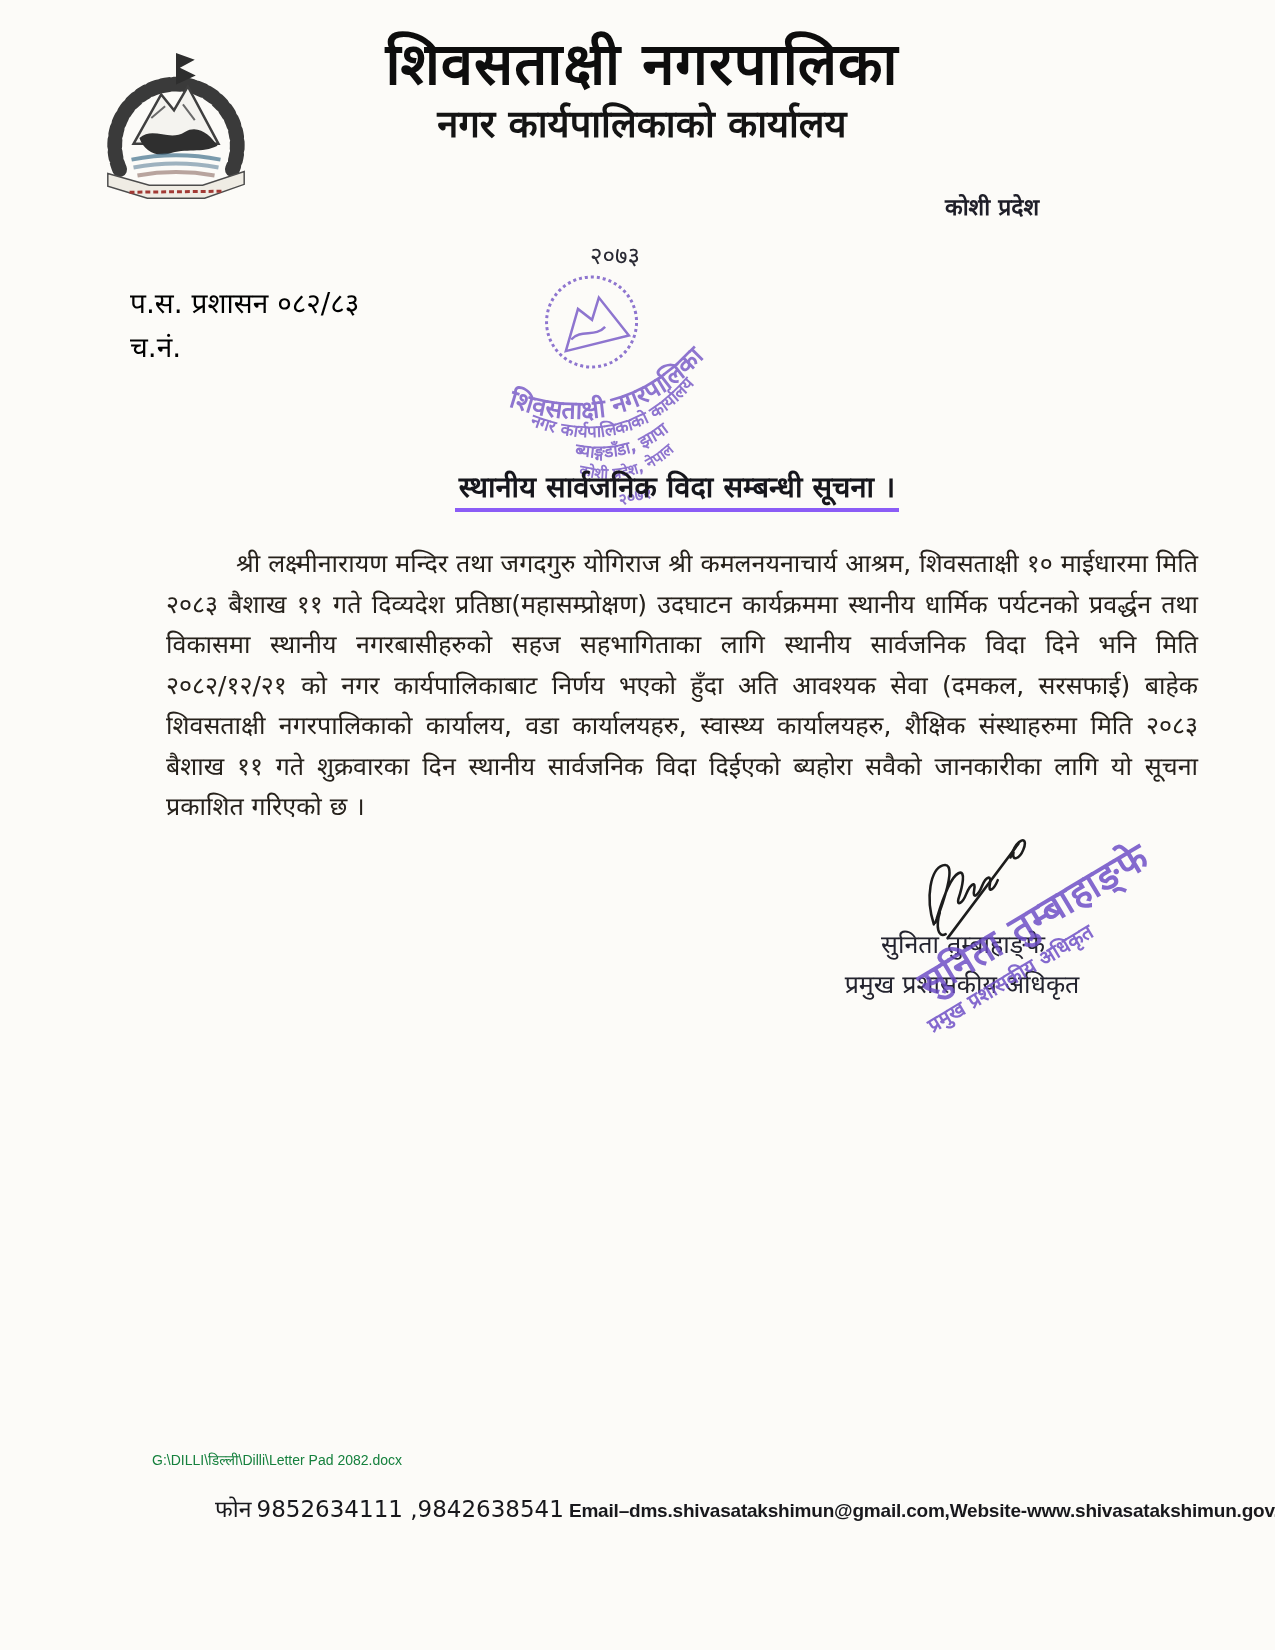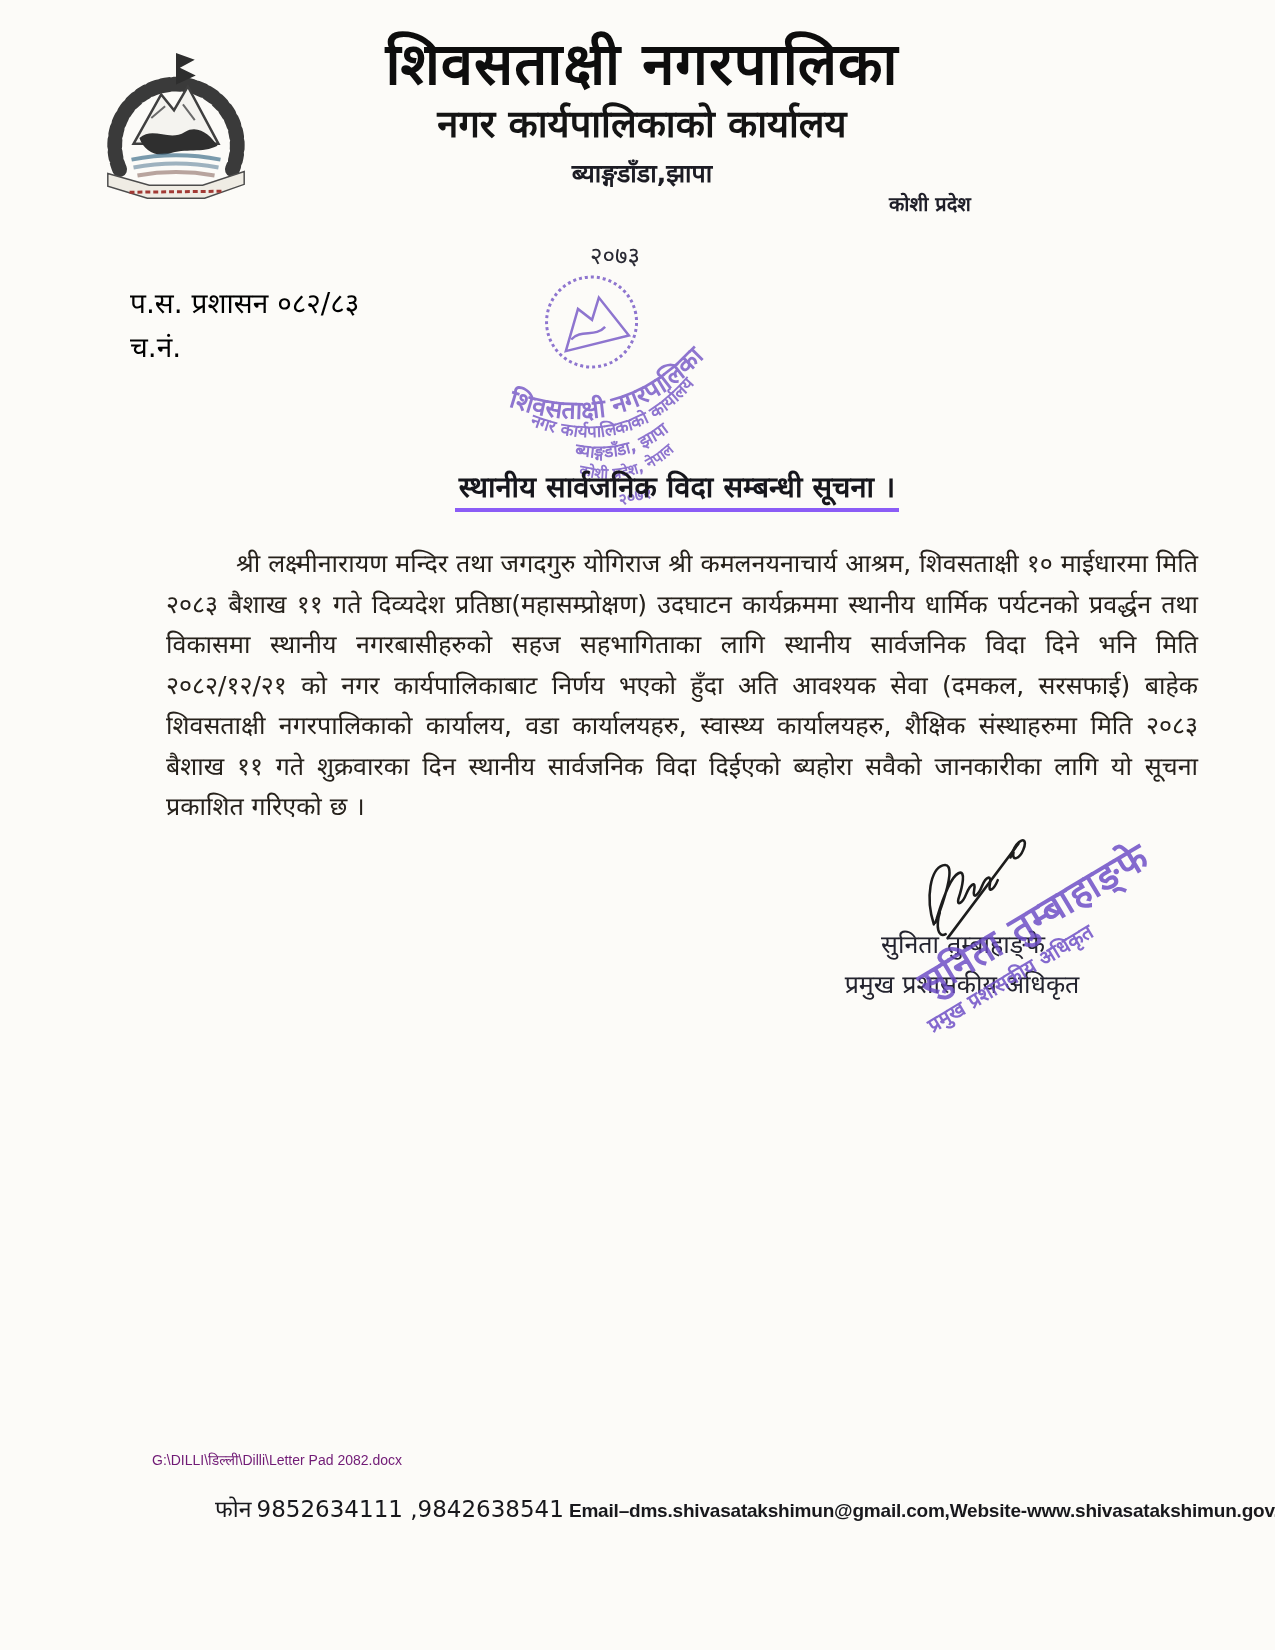--- a/index.html
+++ b/index.html
@@ -12,21 +12,21 @@
     font-family:"DejaVu Sans",sans-serif;
     color:#241f1a;
     padding-left:36px;
   }
   
   .emblem{position:absolute;left:92px;top:48px;width:168px;height:160px;}
   .header-center{position:absolute;left:262px;top:34px;width:760px;text-align:center;}
   .muni-title{font-size:58px;font-weight:700;color:#0d0d0d;line-height:1.05;letter-spacing:1px;}
   .office-title{font-size:38px;font-weight:700;color:#141414;margin-top:10px;line-height:1.05;}
   .addr-line{font-size:25px;font-weight:700;color:#1c1c24;margin-top:10px;}
-  .province{position:absolute;left:889px;top:190px;font-size:20px;font-weight:700;color:#1e1e28;}
+  .province{position:absolute;left:945px;top:190px;font-size:23px;font-weight:700;color:#1e1e28;}
   .year-line{position:absolute;left:500px;top:238px;width:230px;text-align:center;font-size:24px;color:#2a2a34;}
   
   .ref-block{position:absolute;left:130px;top:282px;font-size:28px;color:#000000;line-height:44px;}
   
   .date-block{position:absolute;left:845px;top:355px;font-size:25px;color:#23232e;line-height:43px;}
   .date-block .indent{padding-left:16px;}
   
   .round-stamp{position:absolute;left:458px;top:258px;width:300px;height:265px;opacity:.85;}
   .round-stamp text{font-family:"DejaVu Sans",sans-serif;font-weight:700;}
   .stamp-emblem-circle{fill:none;stroke-width:3;stroke-dasharray:3 3;}
@@ -47,21 +47,21 @@
   .sig-svg{position:absolute;left:918px;top:828px;width:132px;height:118px;}
   .sig-name{position:absolute;left:838px;top:926px;width:250px;text-align:center;
     font-size:25px;color:#23232e;}
   .sig-title{position:absolute;left:822px;top:966px;width:280px;text-align:center;
     font-size:25px;color:#23232e;}
   .sig-stamp{position:absolute;left:948px;top:952px;transform:rotate(-31deg);
     transform-origin:left bottom;opacity:.82;white-space:nowrap;}
   .sig-stamp-name{font-size:38px;font-weight:700;letter-spacing:1px;}
   .sig-stamp-title{font-size:20px;font-weight:700;margin-top:0px;margin-left:-14px;}
   
-  .file-path{position:absolute;left:152px;top:1450px;font-size:14px;color:#701a75;
+  .file-path{position:absolute;left:152px;top:1450px;font-size:14px;color:#15803d;
     font-family:"Liberation Sans",sans-serif;}
   .contact-line{position:absolute;left:215px;top:1492px;color:#18181c;white-space:nowrap;}
   .contact-phone{font-size:23px;font-weight:400;}
   .contact-email{font-size:19px;font-weight:700;font-family:"Liberation Sans",sans-serif;letter-spacing:-0.2px;}
 </style>
 </head>
 <body>
 
 <div class="page">
 
@@ -80,21 +80,20 @@
     <path d="M 42,120 Q 85,112 128,120" stroke="#6c8aa0" stroke-width="4" fill="none" opacity="0.65"></path>
     <path d="M 46,128 Q 85,121 124,128" stroke="#8a6a62" stroke-width="4" fill="none" opacity="0.6"></path>
 
     <path d="M 16,126 L 58,138 L 112,138 L 154,124 L 154,137 L 114,151 L 56,151 L 16,139 Z" fill="#efece4" stroke="#4c4c4c" stroke-width="1.5"></path>
     <path d="M 38,145 L 132,144" stroke="#a23a35" stroke-width="3" stroke-dasharray="5 3" fill="none"></path>
   </svg>
 
   <div class="header-center">
     <div class="muni-title">शिवसताक्षी नगरपालिका</div>
     <div class="office-title">नगर कार्यपालिकाको कार्यालय</div>
-    <div class="addr-line">ब्याङ्गडाँडा,झापा</div>
   </div>
   <div class="province">कोशी प्रदेश</div>
   <div class="year-line">२०७३</div>
 
   <div class="ref-block">
     <div>प.स. प्रशासन ०८२/८३</div>
     <div>च.नं.</div>
   </div>
 
   <svg class="round-stamp" viewBox="0 0 300 265" xmlns="http://www.w3.org/2000/svg">

